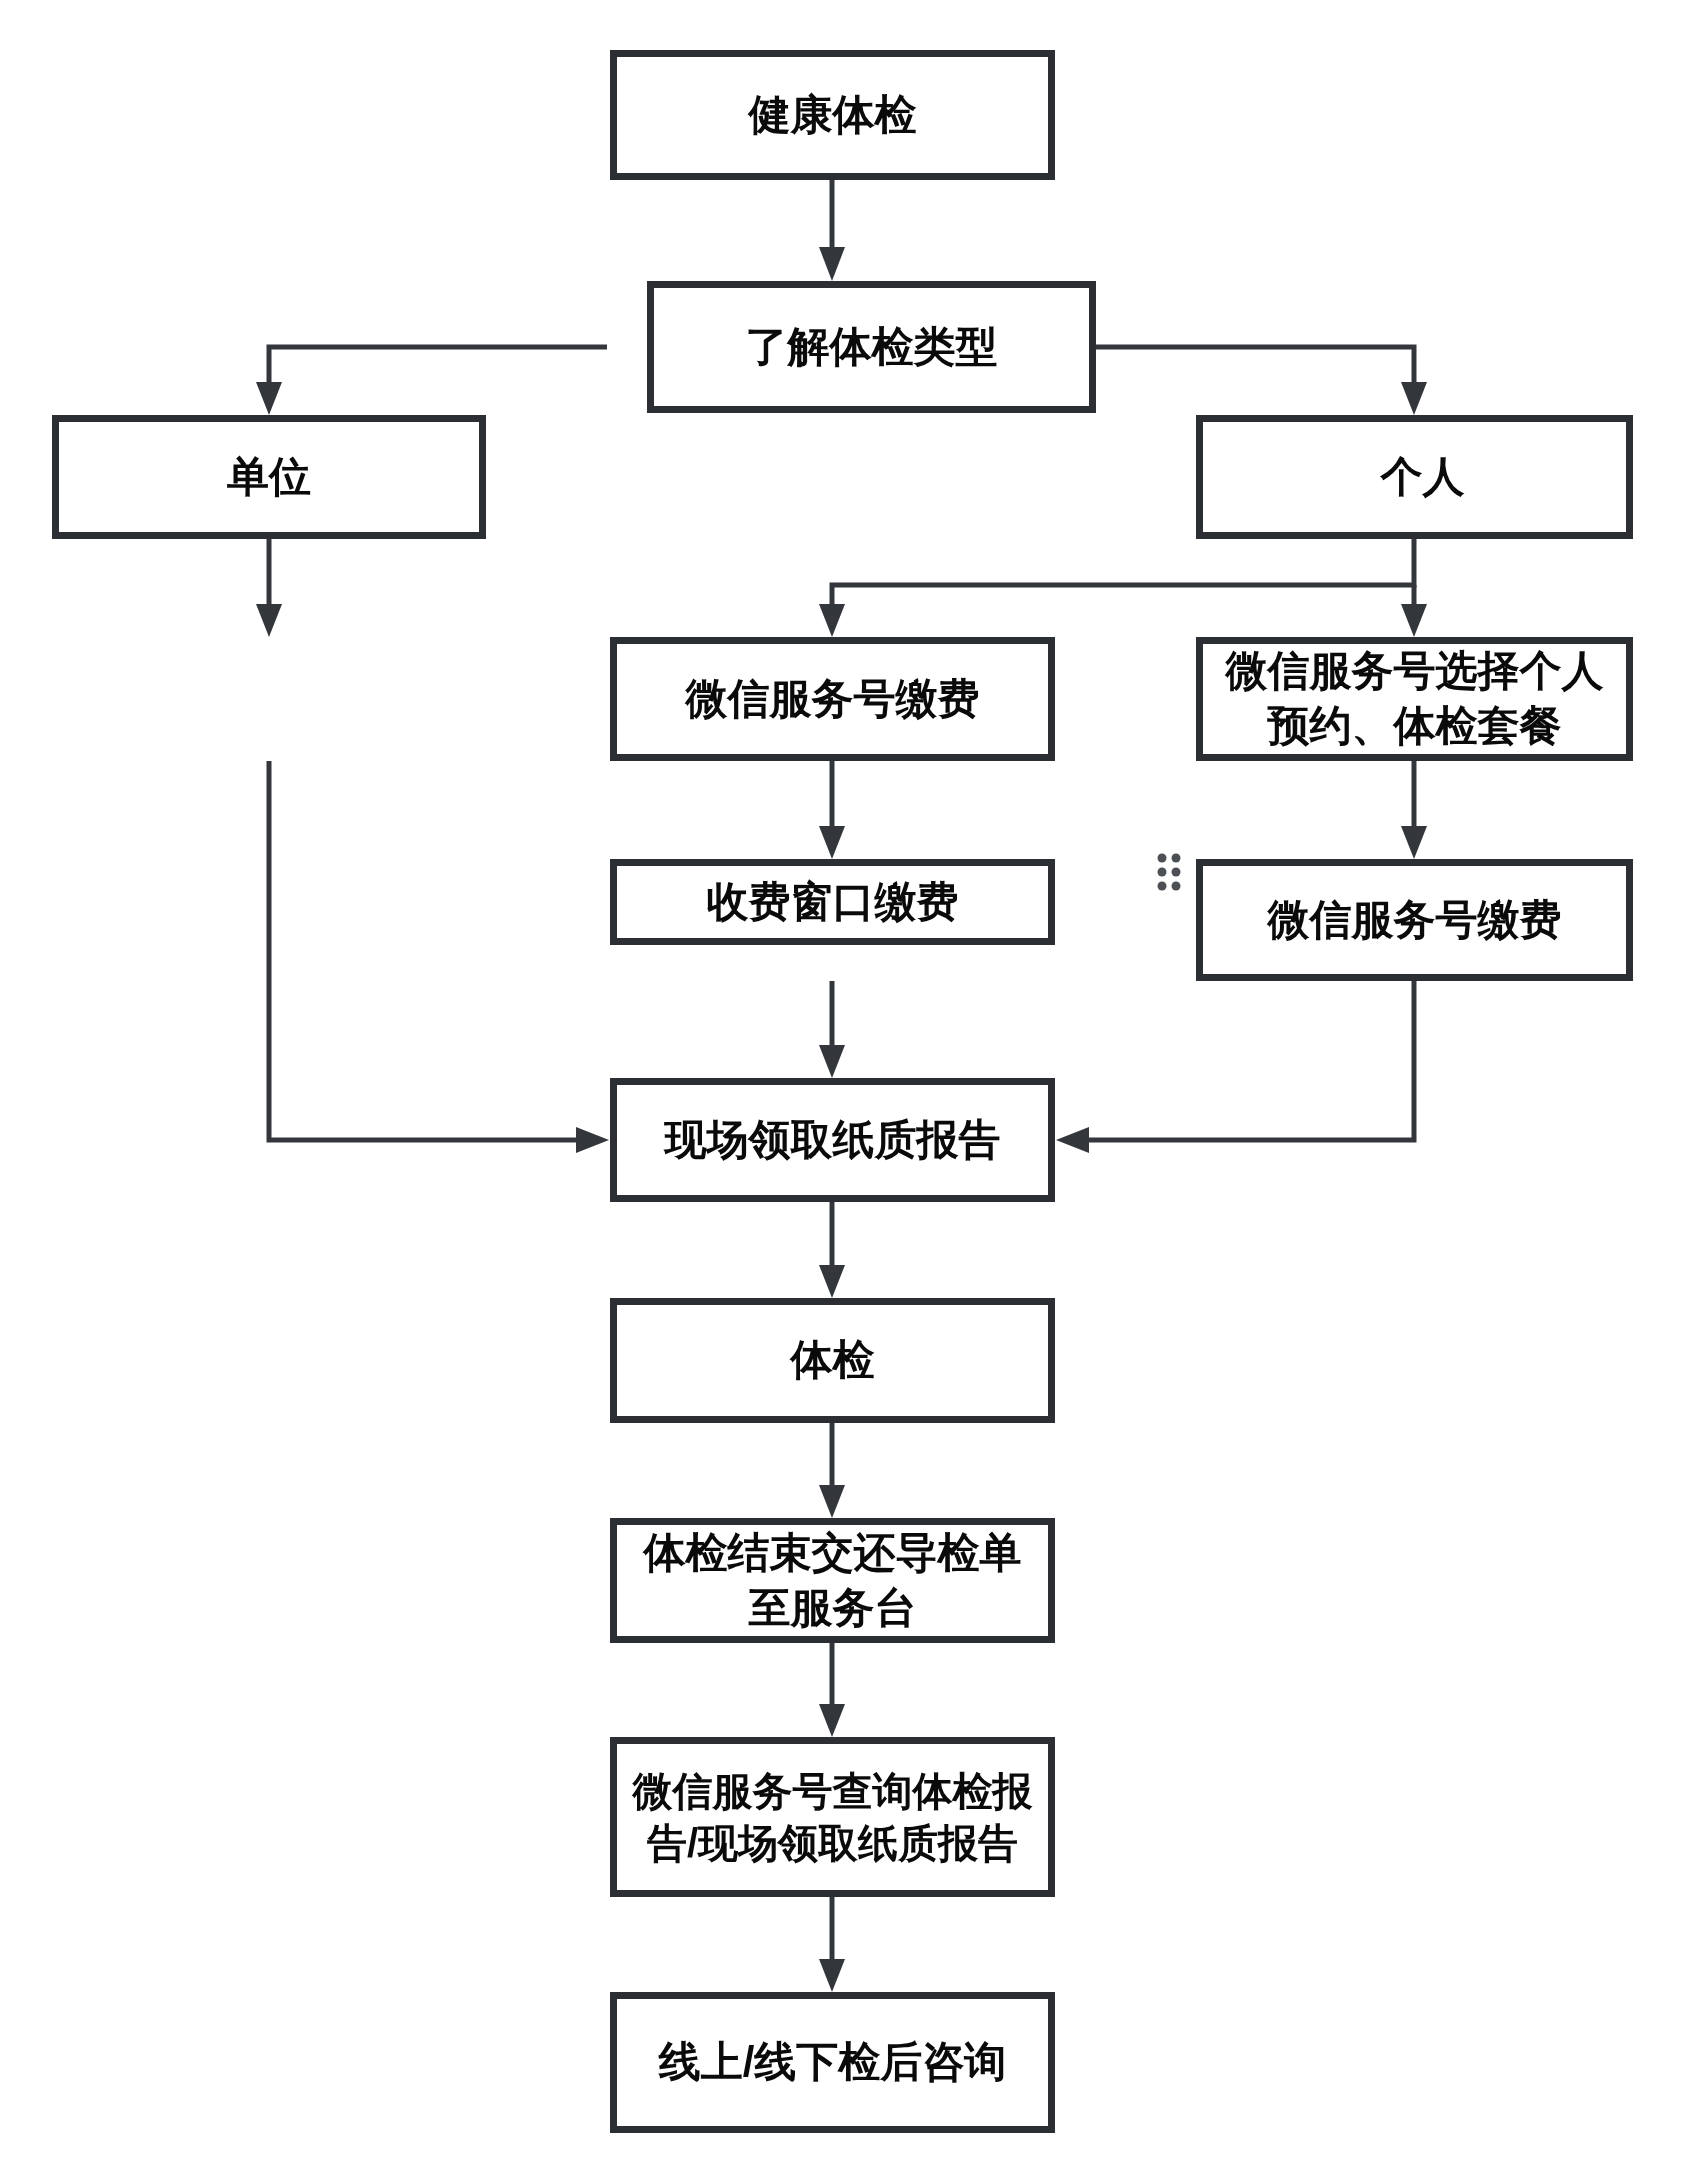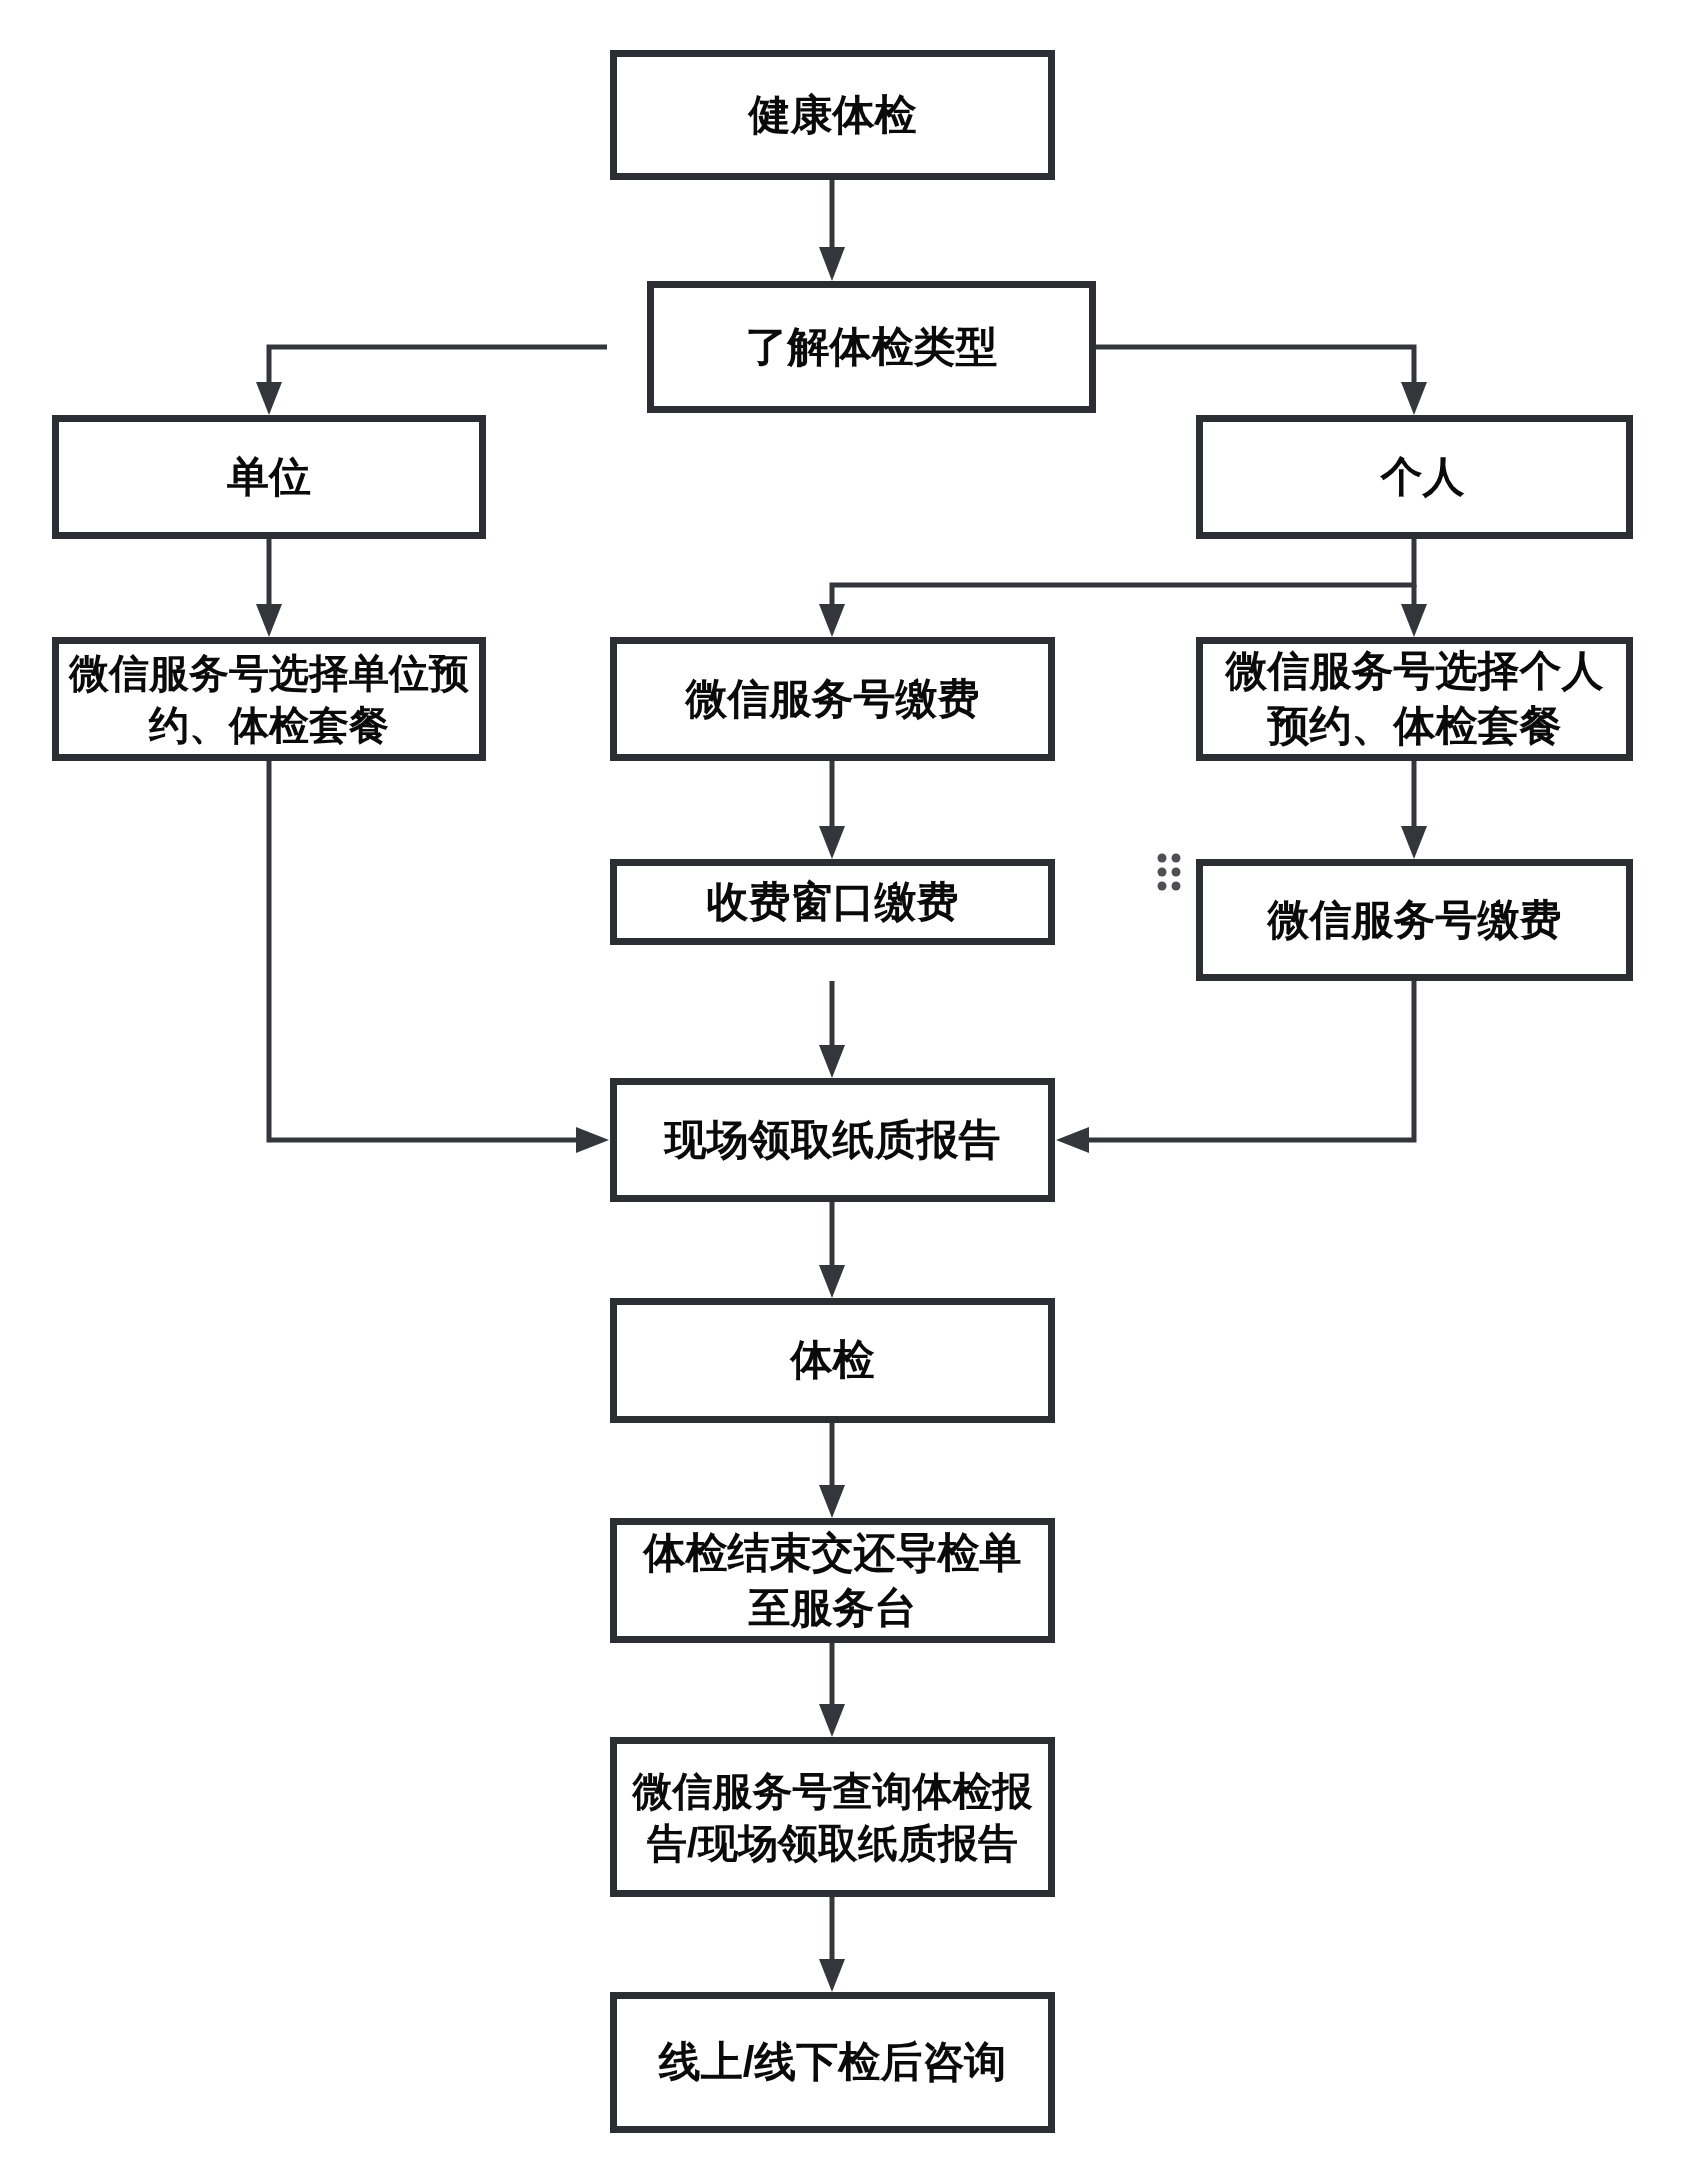--- a/index.html
+++ b/index.html
@@ -110,24 +110,20 @@
   </div>
 
   <div class="node" style="left:52px; top:415px; width:434px; height:124px;">
     <span class="lbl">单位</span>
   </div>
 
   <div class="node" style="left:1196px; top:415px; width:437px; height:124px;padding-left:16px;">
     <span class="lbl">个人</span>
   </div>
 
-  <div class="node small" style="left:52px; top:637px; width:434px; height:124px;">
-    <span class="lbl">微信服务号选择单位预
-约、体检套餐</span>
-  </div>
 
   <div class="node" style="left:610px; top:637px; width:445px; height:124px;">
     <span class="lbl">微信服务号缴费</span>
   </div>
 
   <div class="node" style="left:1196px; top:637px; width:437px; height:124px;">
     <span class="lbl">微信服务号选择个人
 预约、体检套餐</span>
   </div>
 

